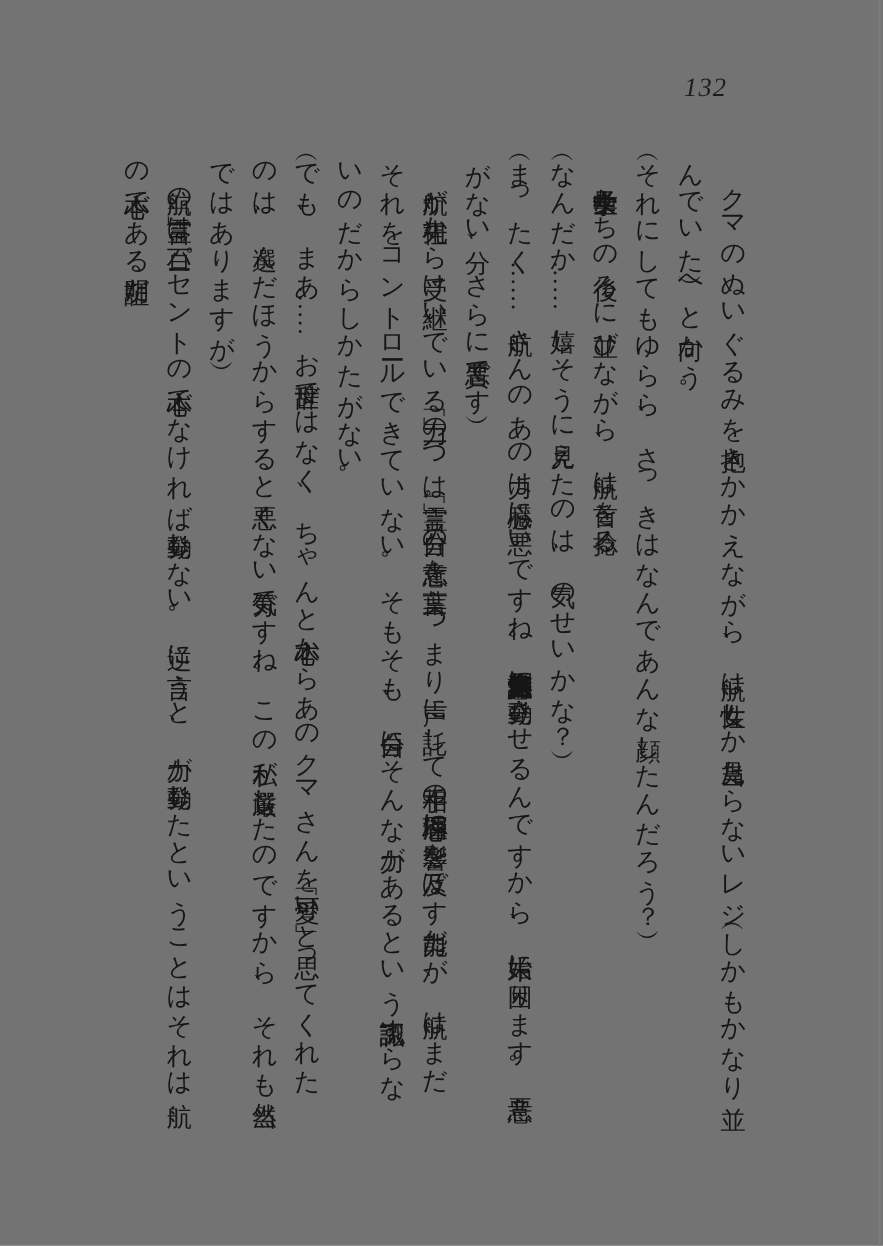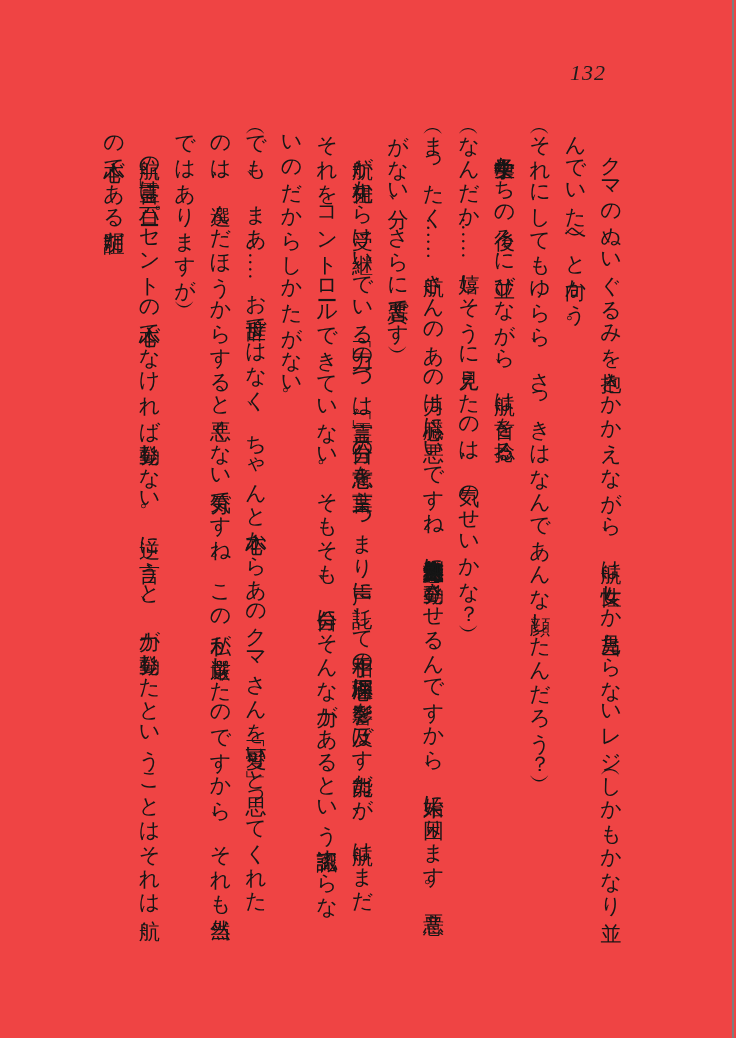--- a/index.html
+++ b/index.html
@@ -7,21 +7,21 @@
     width: 736px;
     height: 1038px;
     position: relative;
     overflow: hidden;
     background: #fdfdfd;
     font-family: "Liberation Serif", "DejaVu Serif", serif;
   }
   .page {
     position: absolute;
     inset: 0;
-    background: #ef4444;
+    background: #737373;
   }
   .page-number {
     position: absolute;
     top: 60px;
     left: 570px;
     font-size: 22px;
     font-style: italic;
     color: #1d1d1d;
     letter-spacing: 1px;
   }

